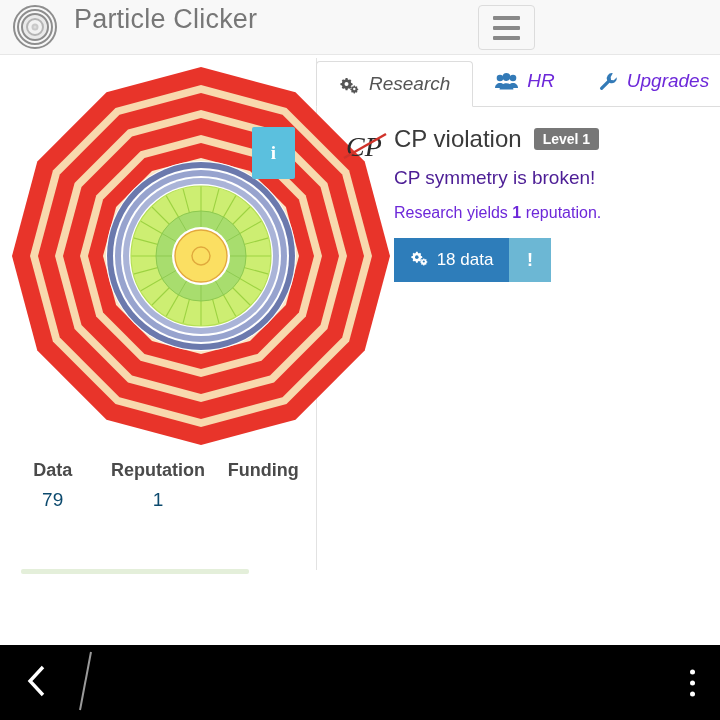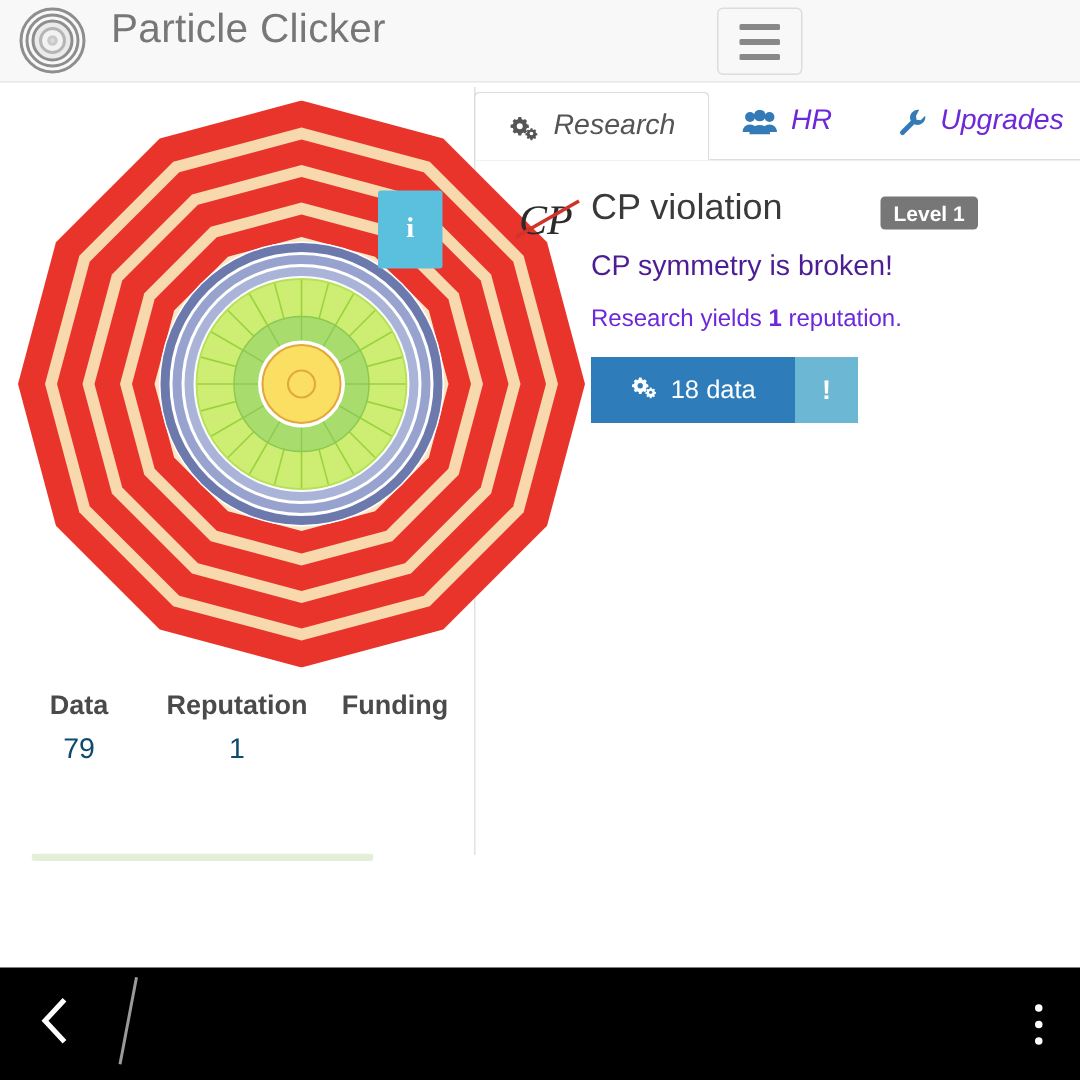--- a/index.html
+++ b/index.html
@@ -89,31 +89,31 @@
   }
   .tab-icon { display:inline-flex; align-items:center; }
 
   
   .research { position:absolute; left:316px; top:107px; width:404px; height:200px; }
   .research-row { position:relative; padding:18px 0 0 0; }
   .res-icon {
     position:absolute; left:26px; top:22px; width:54px; height:40px;
   }
   .res-body { margin-left:78px; padding-right:12px; }
-  .res-title-line { display:flex; align-items:flex-end; gap:25px; }
+  .res-title-line { display:flex; align-items:center; gap:12px; }
   .res-title { font-size:24px; color:#3a3a3a; font-weight:400; }
   .badge {
     background:#777; color:#fff; font-size:14px; font-weight:700;
-    padding:4px 9px; border-radius:3px; line-height:1;margin-left:40px;
+    padding:4px 9px; border-radius:3px; line-height:1;
   }
   .res-desc { font-size:19px; color:#4c1d95; margin-top:14px; }
   .res-yield { font-size:16px; color:#6d28d9; margin-top:15px; }
   .res-yield b { font-weight:700; }
 
-  .btn-group { display:flex; margin-top:16px; width:178px; height:44px; }
+  .btn-group { display:flex; margin-top:16px; width:157px; height:44px; }
   .btn-data {
     flex:1; background:#2e7dba; color:#fff; border:none;
     display:flex; align-items:center; justify-content:center; gap:8px;
     font-size:17px; cursor:pointer;
   }
   .btn-warn {
     width:42px; background:#6cb7d4; color:#fff; border:none;
     display:flex; align-items:center; justify-content:center;
     font-size:18px; font-weight:700; cursor:pointer;
   }

